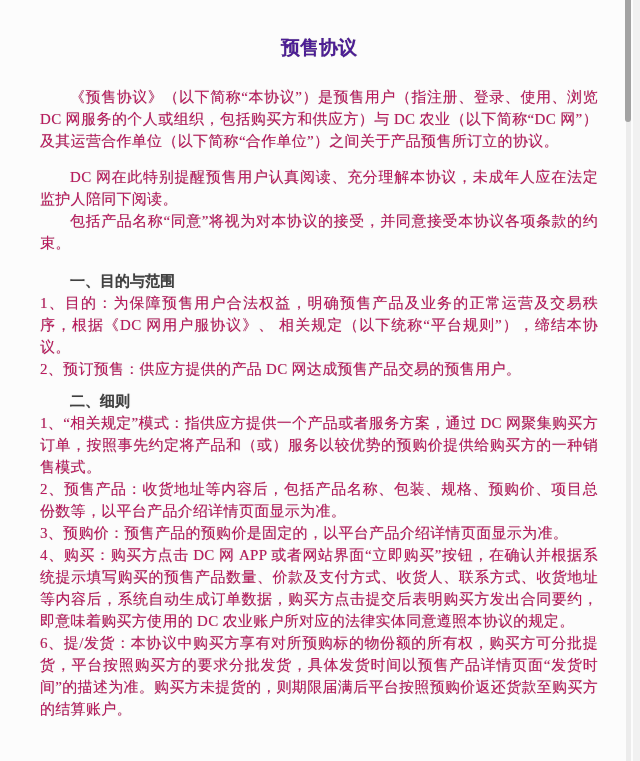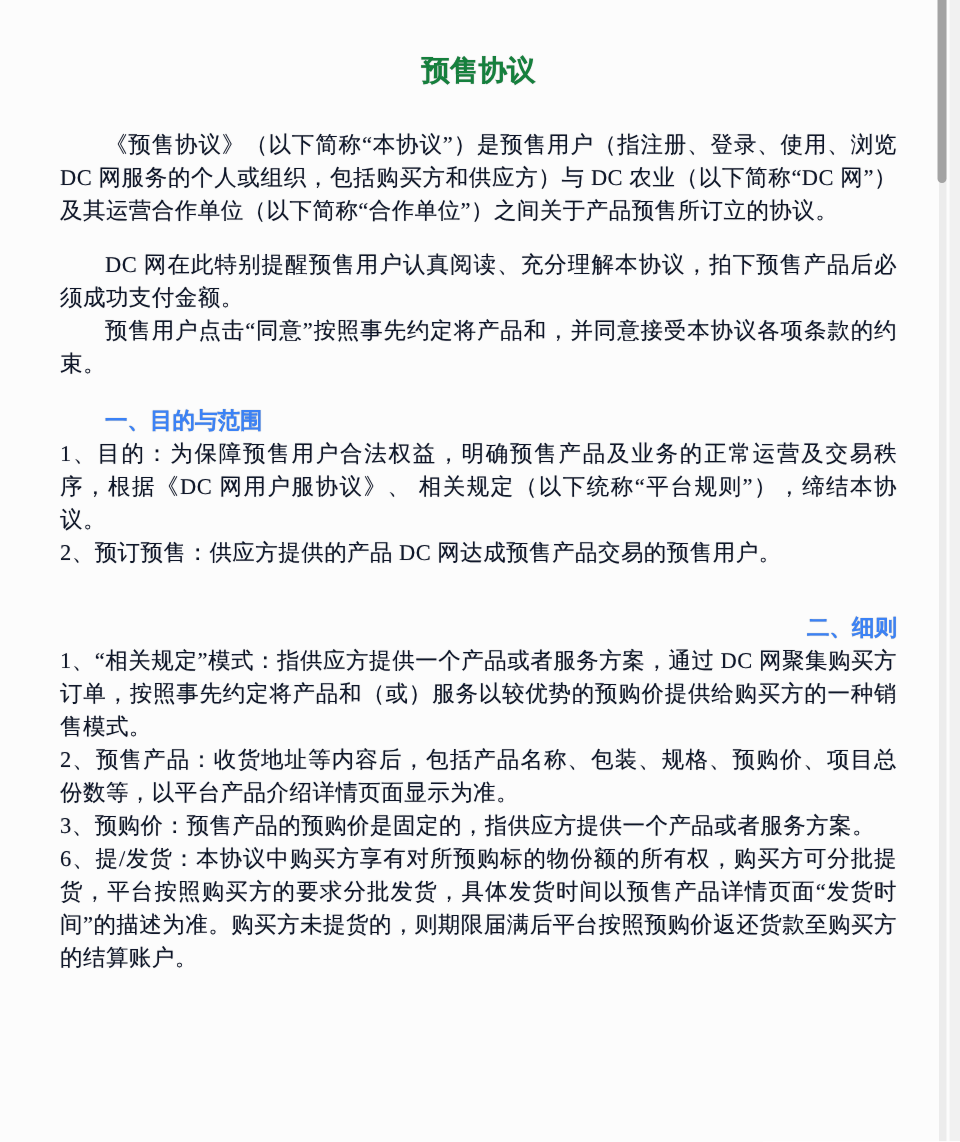--- a/index.html
+++ b/index.html
@@ -20,45 +20,45 @@
     left: 40px;
     top: 0;
     width: 558px;
   }
   .title {
     margin: 36px 0 0 0;
     font-size: 19px;
     line-height: 24px;
     font-weight: 700;
     text-align: center;
-    color: #15803d;
+    color: #4c1d95;
     text-shadow: 0 0 0.7px rgba(70,70,70,0.55);
   }
   .para {
     margin: 0;
     font-size: 15px;
     line-height: 22px;
     text-align: justify;
-    color: #0f172a;
+    color: #be185d;
     letter-spacing: 0.3px;
     text-shadow: 0 0 0.7px rgba(80,80,80,0.5);
   }
   .indent { text-indent: 2em; }
   .first-para { margin-top: 26px; }
   .gap-sm { margin-top: 14px; }
   .heading {
     margin: 16px 0 0 0;
     font-size: 15px;
     line-height: 22px;
     font-weight: 700;
     text-indent: 2em;
-    color: #3b82f6;
+    color: #404040;
     text-shadow: 0 0 0.7px rgba(70,70,70,0.5);
   }
-  .heading-2 { margin-top: 28px; text-align: right; }
+  .heading-2 { margin-top: 10px; }
   .item-term { font-weight: 400; }
   
   .right-band {
     position: absolute;
     top: 0;
     right: 0;
     width: 7px;
     height: 761px;
     background: #f1f1f1;
   }
@@ -82,33 +82,34 @@
 </style>
 </head>
 <body>
 
 <div class="page">
   <div class="doc">
 
     <h1 class="title">预售协议</h1>
 
     <p class="para indent first-para">《预售协议》（以下简称“本协议”）是预售用户（指注册、登录、使用、浏览 DC 网服务的个人或组织，包括购买方和供应方）与 DC 农业（以下简称“DC 网”）及其运营合作单位（以下简称“合作单位”）之间关于产品预售所订立的协议。</p>
-    <p class="para indent gap-sm">DC 网在此特别提醒预售用户认真阅读、充分理解本协议，拍下预售产品后必须成功支付金额。</p>
-    <p class="para indent">预售用户点击“同意”按照事先约定将产品和，并同意接受本协议各项条款的约束。</p>
+    <p class="para indent gap-sm">DC 网在此特别提醒预售用户认真阅读、充分理解本协议，未成年人应在法定监护人陪同下阅读。</p>
+    <p class="para indent">包括产品名称“同意”将视为对本协议的接受，并同意接受本协议各项条款的约束。</p>
 
     <h2 class="heading">一、目的与范围</h2>
 
     <p class="para"><span>1、</span><span class="item-term">目的：</span><span>为保障预售用户合法权益，明确预售产品及业务的正常运营及交易秩序，根据《DC 网用户服协议》、 相关规定（以下统称“平台规则”），缔结本协议。</span></p>
     <p class="para"><span>2、</span><span class="item-term">预订预售：</span><span>供应方提供的产品 DC 网达成预售产品交易的预售用户。</span></p>
 
     <h2 class="heading heading-2">二、细则</h2>
 
     <p class="para"><span>1、</span><span class="item-term">“相关规定”模式：</span><span>指供应方提供一个产品或者服务方案，通过 DC 网聚集购买方订单，按照事先约定将产品和（或）服务以较优势的预购价提供给购买方的一种销售模式。</span></p>
     <p class="para"><span>2、</span><span class="item-term">预售产品：</span><span>收货地址等内容后，包括产品名称、包装、规格、预购价、项目总份数等，以平台产品介绍详情页面显示为准。</span></p>
-    <p class="para"><span>3、</span><span class="item-term">预购价：</span><span>预售产品的预购价是固定的，指供应方提供一个产品或者服务方案。</span></p>
+    <p class="para"><span>3、</span><span class="item-term">预购价：</span><span>预售产品的预购价是固定的，以平台产品介绍详情页面显示为准。</span></p>
+    <p class="para"><span>4、</span><span class="item-term">购买：</span><span>购买方点击 DC 网 APP 或者网站界面“立即购买”按钮，在确认并根据系统提示填写购买的预售产品数量、价款及支付方式、收货人、联系方式、收货地址等内容后，系统自动生成订单数据，购买方点击提交后表明购买方发出合同要约，即意味着购买方使用的 DC 农业账户所对应的法律实体同意遵照本协议的规定。</span></p>
     <p class="para"><span>6、</span><span class="item-term">提/发货：</span><span>本协议中购买方享有对所预购标的物份额的所有权，购买方可分批提货，平台按照购买方的要求分批发货，具体发货时间以预售产品详情页面“发货时间”的描述为准。购买方未提货的，则期限届满后平台按照预购价返还货款至购买方的结算账户。</span></p>
 
   </div>
 
   <div class="right-band"></div>
   <div class="scroll-track"></div>
   <div class="scroll-thumb"></div>
 </div>
 
 </body></html>

